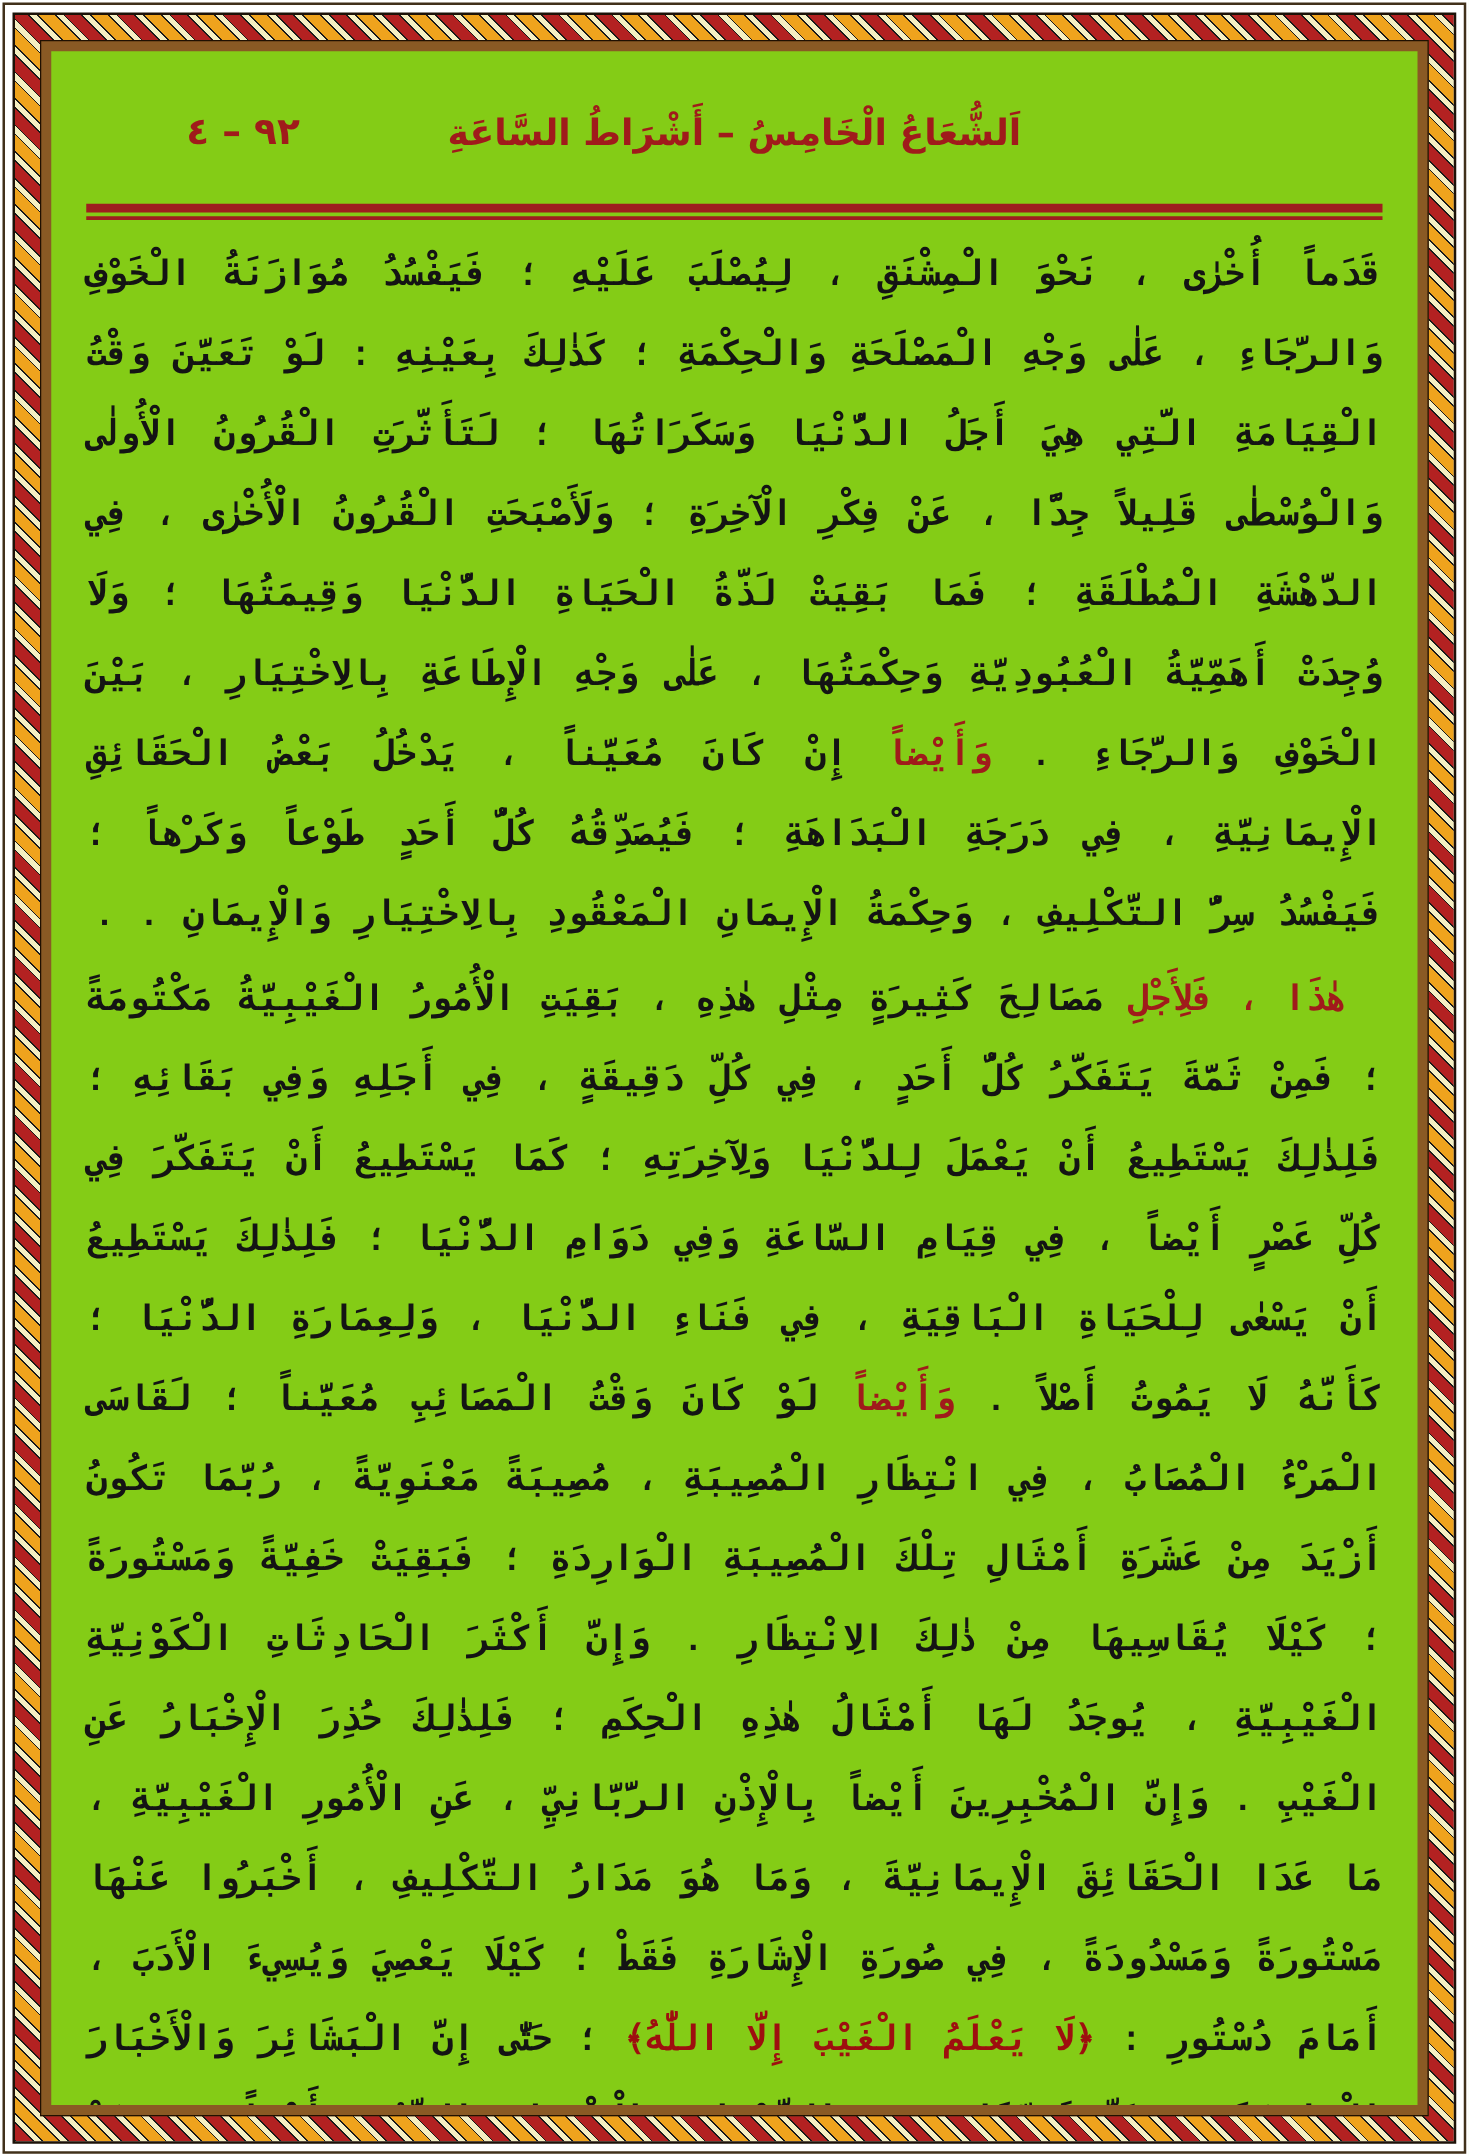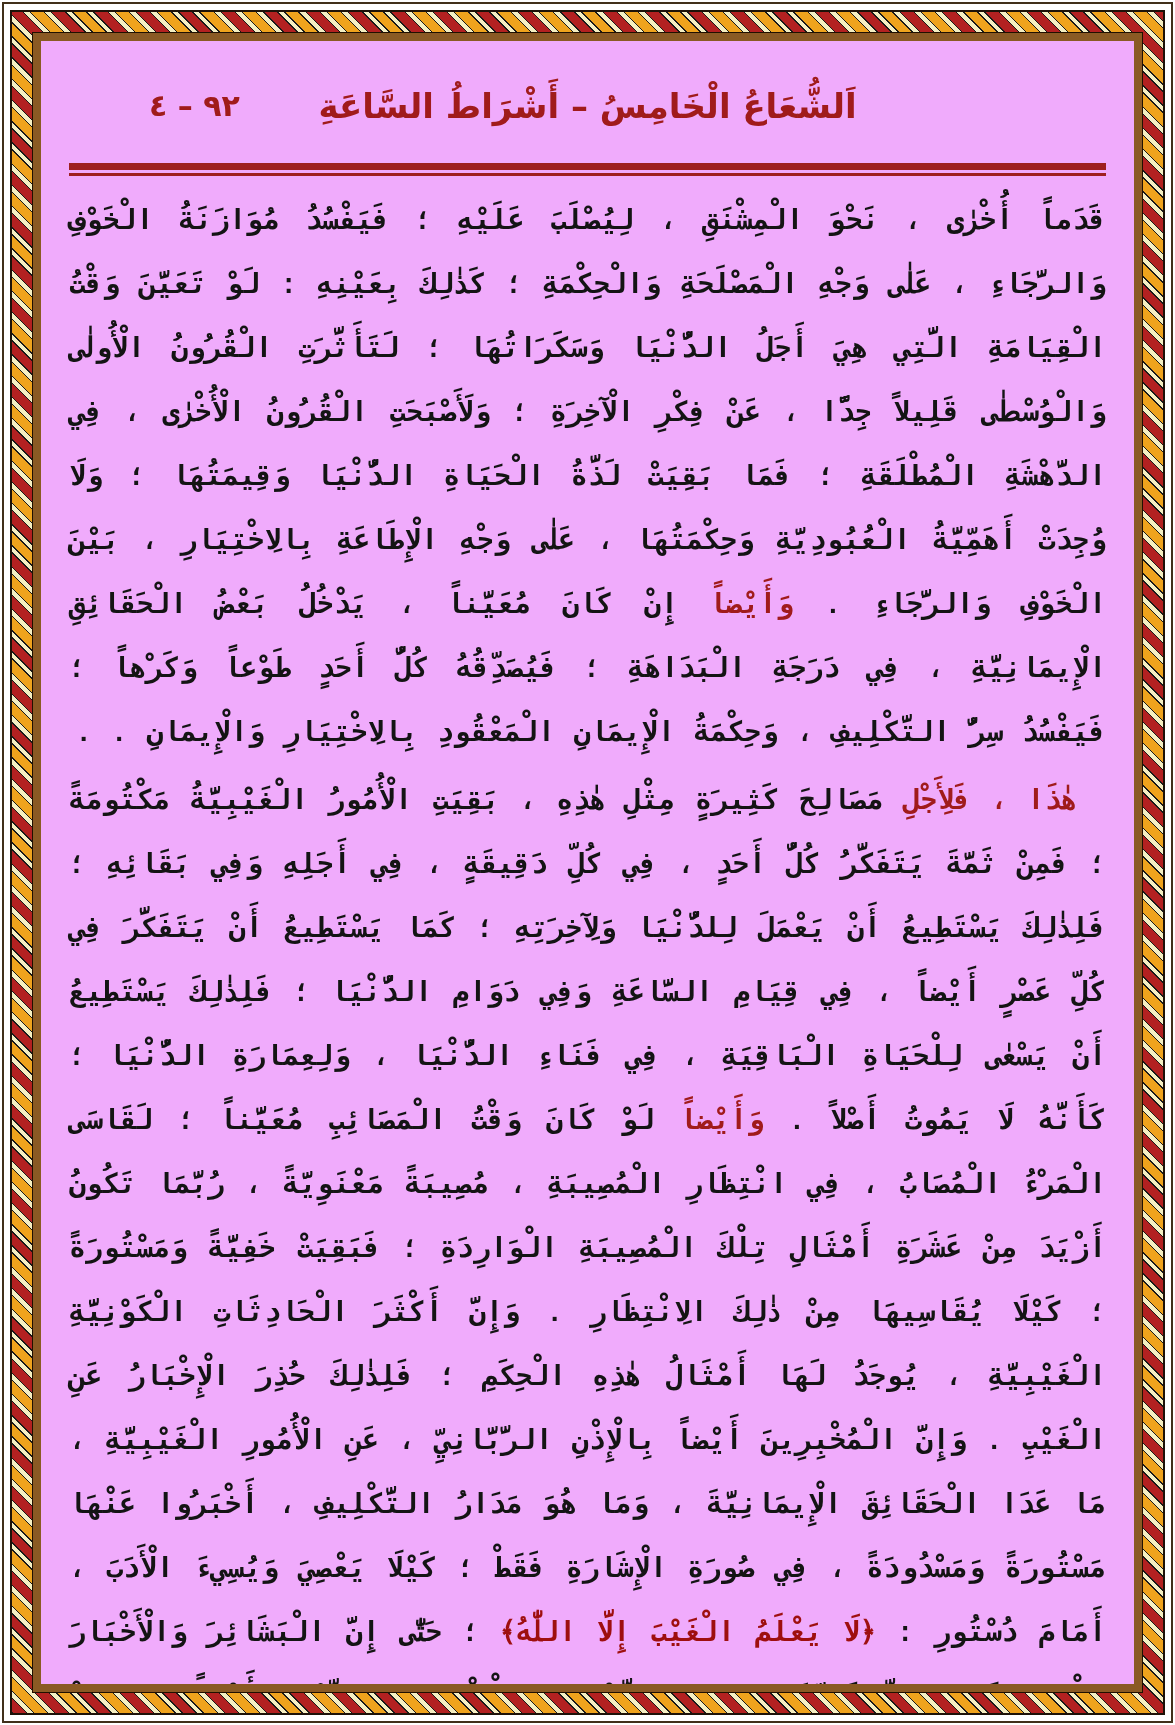--- a/index.html
+++ b/index.html
@@ -41,34 +41,34 @@
   .brown-band {
     position: absolute;
     inset: 20px;
     background: #8a5a24;
     border: 1px solid #201000;
   }
   
   .content {
     position: absolute;
     inset: 8px;
-    background: #f0abfc;
+    background: #84cc16;
     padding: 30px 28px 10px 28px;
     box-sizing: border-box;
     overflow: hidden;
     direction: rtl;
   }
   header.page-header {
     position: relative;
     height: 78px;
   }
   .title {
     margin: 0;
     text-align: center;
-    font-size: 34px;
+    font-size: 29px;
     line-height: 70px;
     font-weight: bold;
     color: #a01b1b;
   }
   .page-number {
     position: absolute;
     left: 80px;
     top: 0;
     font-size: 30px;
     line-height: 70px;

